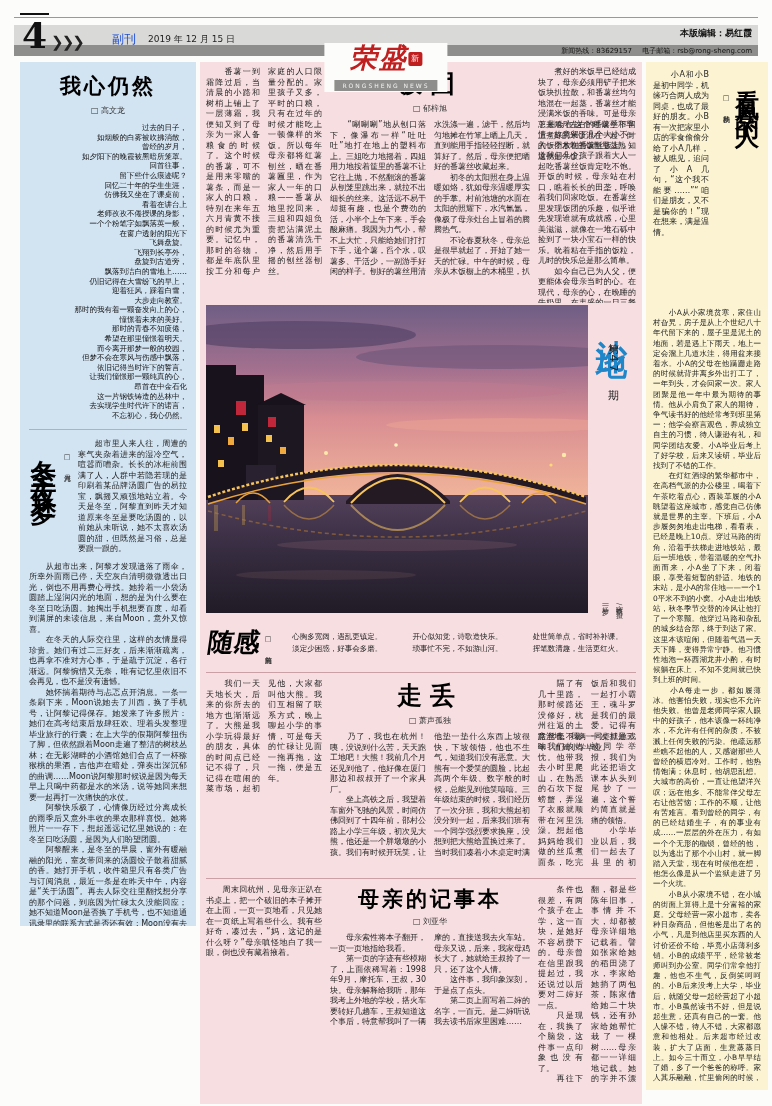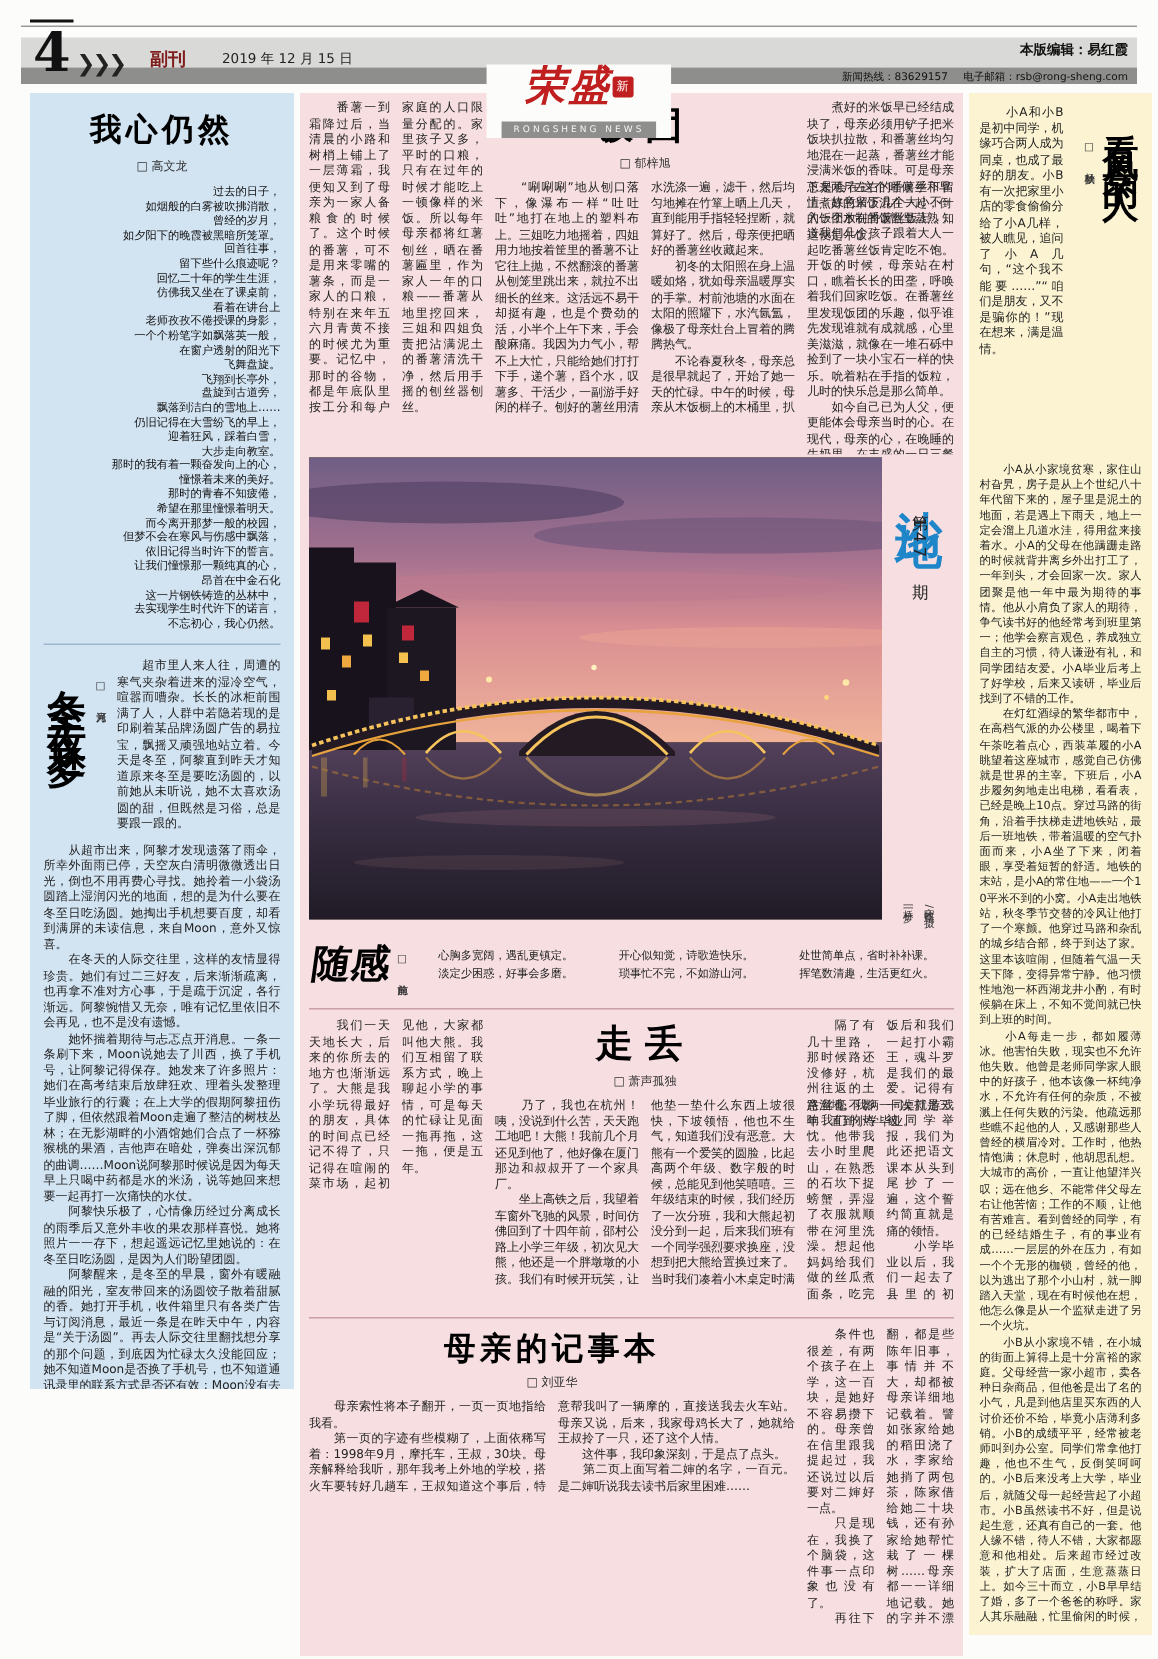--- a/index.html
+++ b/index.html
@@ -8,21 +8,21 @@
   .page { position:relative; width:772px; height:1106px; background:#fcfcfa; margin:0 auto; overflow:hidden; }
 
   
   .hdr { position:absolute; top:0; left:0; right:0; height:60px; }
   .hdr-line { position:absolute; top:17px; left:14px; right:14px; height:1px; background:#999; }
   .hdr-band { position:absolute; top:25px; left:14px; right:14px; height:20px; background:#d9d9d7; }
   .hdr-bar  { position:absolute; top:45px; left:14px; right:14px; height:11px; background:#8e8e8c; }
   .pageno-wrap { position:absolute; top:13px; left:20px; display:flex; align-items:flex-end; z-index:3; }
   .pageno { font-size:36px; font-weight:900; color:#111; line-height:40px; font-family:"DejaVu Serif",serif; border-top:2px solid #111; padding:0 2px; }
   .chevrons { font-size:15px; font-weight:900; color:#222; letter-spacing:-2px; margin:0 0 4px 2px; }
-  .hdr-section { position:absolute; top:31px; left:100px; font-size:12px; font-weight:bold; color:#7f1d1d; z-index:3; }
+  .hdr-section { position:absolute; top:31px; left:112px; font-size:12px; font-weight:normal; color:#1d4ed8; z-index:3; }
   .hdr-date { position:absolute; top:33px; left:148px; font-size:9px; color:#222; z-index:3; }
   .logo { position:absolute; top:4px; left:50%; transform:translateX(-50%); text-align:center; z-index:4; background:#fcfcfa; padding:0 10px;margin-top:39px; }
   .logo-cn { font-family:"DejaVu Serif",serif; font-style:italic; font-weight:900; font-size:27px; color:#c01f1f; letter-spacing:2px; line-height:30px; }
   .logo-seal { display:inline-block; width:14px; height:14px; background:#c01f1f; color:#fff; font-size:8px; line-height:14px; border-radius:2px; vertical-align:super; font-style:normal; }
   .logo-sub { display:inline-block; background:#8e8e8c; color:#f4f4f2; font-size:6px; letter-spacing:2px; padding:2px 8px; margin-top:2px; }
   .hdr-right { position:absolute; top:27px; right:20px; text-align:right; z-index:3; }
   .hdr-editor { font-size:9px; font-weight:bold; color:#111; }
   .hdr-contacts { font-size:7px; color:#111; margin-top:6px; }
   .hdr-contacts span { margin-left:8px; }
 
@@ -288,20 +288,23 @@
         <div class="blk-c">
           <div class="bt cols2">　　隔了有几十里路，那时候路还没修好，杭州往返的土路丝毫不影响我们的热忱。他带我去小时里爬山，在熟悉的石坎下捉螃蟹，弄湿了衣服就顺带在河里洗澡。想起他妈妈给我们做的丝瓜煮面条，吃完饭后和我们一起打小霸王，魂斗罗是我们的最爱。记得有一次打游戏被同学举报，我们为此还把语文课本从头到尾抄了一遍，这个誓约简直就是痛的领悟。
 　　小学毕业以后，我们一起去了县里的初中，刚去的时候我们还是相见，一起吃饭，周末一起回家，慢慢地，我们各自有了新朋友，相见的频率少之又少。等到初三的时候，我们几乎就不再见面了。毕业后，我们去了不同的高中，之后再也没有了消息。
 　　“好像快到杭州了！”南瓜隔着几个座位对我说道。我们俩拿好东西，站在门口等下车。“你住在哪里啊？”“我住在西湖区，才十个平米不到，天天在外面工地，我也住不了几天，生活压力太大了……”说着车到站了，我们在车站分别，互道珍重，随后各自消失在站口的芸芸人流之中。
 　　脑海里浮现起了纳兰性德的诗句：“人生若只如初见，何事秋风悲画扇。等闲变却故人心，却道故人心易变。”我们一生都在相遇一些人，但其中一些人慢慢就走丢了。芸芸人海中，我们孤独地来，又孤独地走，谁也不能和谁相伴永远。但愿人长久，千里共婵娟，愿所有人路携手并进，度过人生一段最珍贵的时光。</div>
         </div>
       </article>
       <div class="mid-div"></div>
 
       <article class="art3 jishiben">
+        <div class="blk-a">
+          <div class="bt" style="height:100%;overflow:hidden">　　周末回杭州，见母亲正趴在书桌上，把一个破旧的本子摊开在上面，一页一页地看，只见她在一页纸上写着些什么。我有些好奇，凑过去，“妈，这记的是什么呀？”母亲嗔怪地白了我一眼，倒也没有藏着掖着。</div>
+        </div>
         <div class="blk-b">
           <div class="art-title small">母亲的记事本</div>
           <div class="author art-author">□ 刘亚华</div>
           <div class="bt cols2" style="height:152px">　　母亲索性将本子翻开，一页一页地指给我看。
 　　第一页的字迹有些模糊了，上面依稀写着：1998年9月，摩托车，王叔，30块。母亲解释给我听，那年我考上外地的学校，搭火车要转好几趟车，王叔知道这个事后，特意帮我叫了一辆摩的，直接送我去火车站。母亲又说，后来，我家母鸡长大了，她就给王叔拎了一只，还了这个人情。
 　　这件事，我印象深刻，于是点了点头。
 　　第二页上面写着二婶的名字，一百元。是二婶听说我去读书后家里困难……</div>
         </div>
         <div class="blk-c">
           <div class="bt cols2">　　条件也很差，有两个孩子在上学，这一百块，是她好不容易攒下的。母亲曾在信里跟我提起过，我还说过以后要对二婶好一点。

